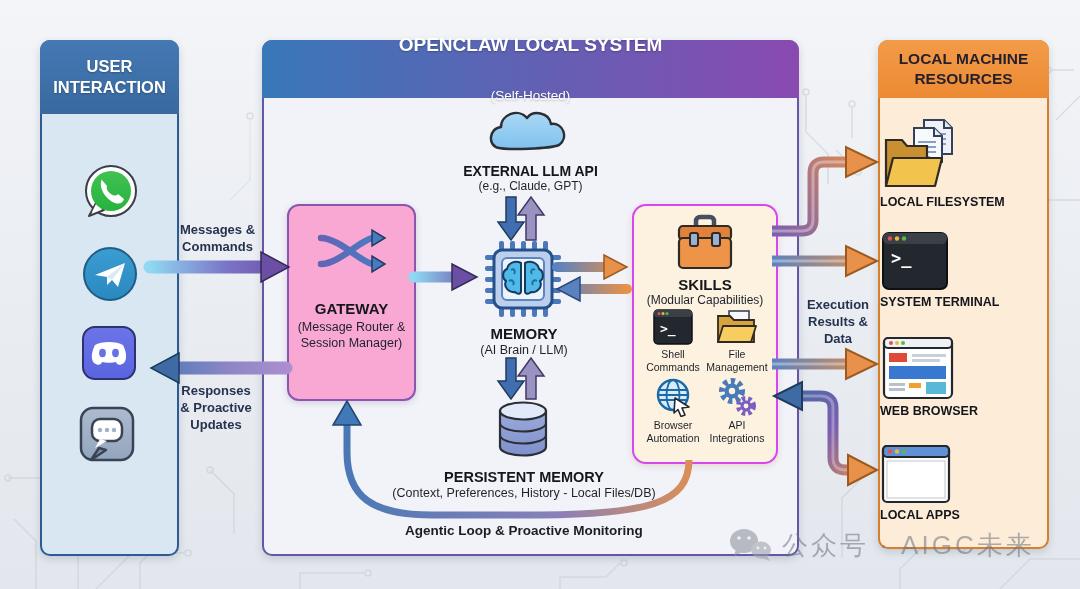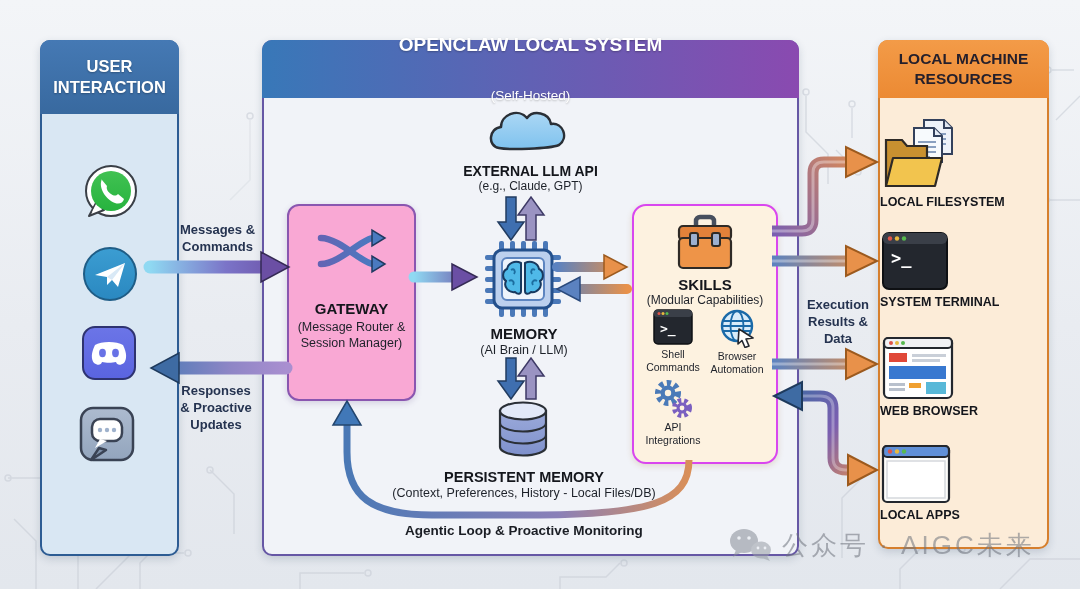--- a/index.html
+++ b/index.html
@@ -249,20 +249,29 @@
             <rect x="-19" y="-17" width="38" height="7" rx="3" fill="#3a3f48"></rect>
             <circle cx="-14" cy="-13.5" r="1.5" fill="#e05548"></circle>
               <circle cx="-10" cy="-13.5" r="1.5" fill="#e8b93e"></circle>
               <circle cx="-6" cy="-13.5" r="1.5" fill="#57b94e"></circle>
             <text x="-13" y="6" font-family="DejaVu Sans Mono,monospace" font-size="13" font-weight="bold" fill="#ffffff">&gt;_</text>
           </svg>
           <div class="skill-label pre">Shell
 Commands</div>
         </div>
         <div class="skill">
+          <svg width="42" height="38" viewBox="-21 -19 42 38">
+            <rect x="-8" y="-16" width="20" height="16" fill="#f6f8fb" stroke="#3a4354" stroke-width="1.6"></rect>
+            <path d="M-19,-11 h12 l4,4 h20 v22 h-36 z" fill="#d8a23c" stroke="#2e2a26" stroke-width="1.8"></path>
+            <path d="M-19,15 L-14,-1 H19 L14,15 Z" fill="#f6cd5e" stroke="#2e2a26" stroke-width="1.8" stroke-linejoin="round"></path>
+          </svg>
+          <div class="skill-label pre">File
+Management</div>
+        </div>
+        <div class="skill">
           <svg width="42" height="40" viewBox="-21 -20 42 40">
             <circle r="15" cy="-2" fill="#d8ecfa" stroke="#1a6aa8" stroke-width="2.4"></circle>
             <ellipse cx="0" cy="-2" rx="6.5" ry="15" fill="none" stroke="#1a6aa8" stroke-width="1.8"></ellipse>
             <path d="M-14.2,-7 H14.2 M-15,-2 H15 M-14.2,3 H14.2" stroke="#1a6aa8" stroke-width="1.8" fill="none"></path>
             <polygon points="2,1 16,10 9,11 12,18 8,19.5 5,12.5 1,16" fill="#ffffff" stroke="#23272e" stroke-width="1.6" stroke-linejoin="round"></polygon>
           </svg>
           <div class="skill-label pre">Browser
 Automation</div>
         </div>
         <div class="skill">

